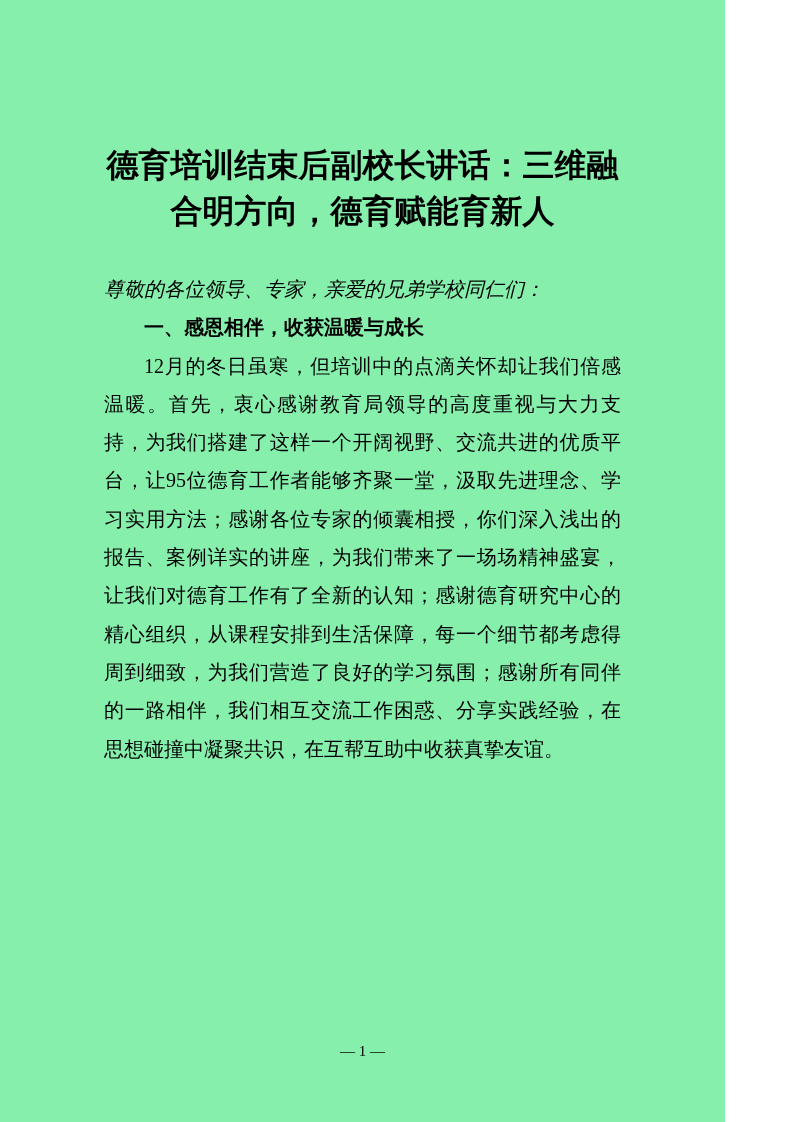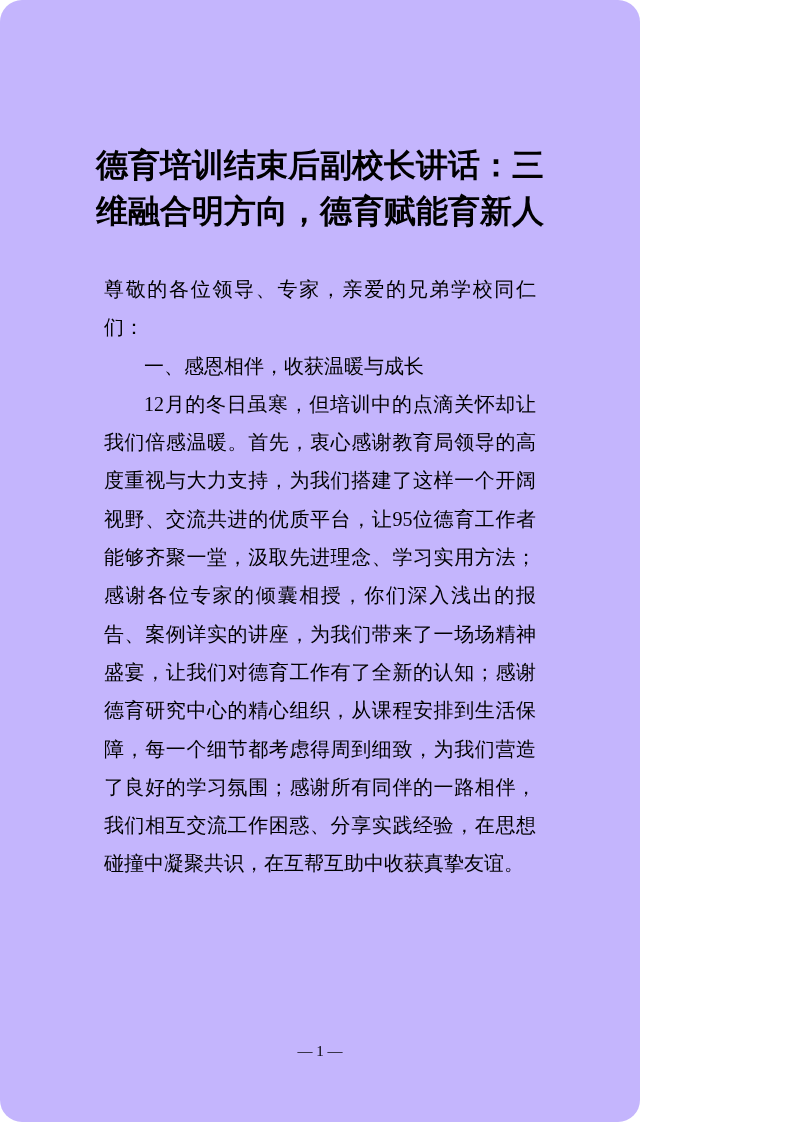--- a/index.html
+++ b/index.html
@@ -8,26 +8,25 @@
     background: #ffffff;
   }
   body {
     width: 793px;
     height: 1122px;
     font-family: "Liberation Serif", "DejaVu Serif", serif;
     color: #000000;
   }
   .page {
     position: relative;
-    width: 640px;
+    width: 725px;
     height: 1122px;
-    background: #c4b5fd;
+    background: #86efac;
     overflow: hidden;
     box-sizing: border-box;
-    border-radius: 22px;
   }
   .doc-title {
     margin: 0;
     padding: 142px 95px 0 95px;
     font-size: 32px;
     line-height: 46px;
     font-weight: bold;
     text-align: center;
   }
   .content {
@@ -36,23 +35,24 @@
   .para {
     margin: 0;
     font-size: 20px;
     line-height: 38.3px;
     text-align: justify;
     text-indent: 2em;
     word-break: break-all;
   }
   .para.no-indent {
     text-indent: 0;
+    font-style: italic;
   }
   .para.bold {
-    font-weight: normal;
+    font-weight: bold;
   }
   .page-footer {
     position: absolute;
     left: 0;
     right: 0;
     bottom: 62px;
     text-align: center;
     font-size: 15px;
     color: #000000;
   }

